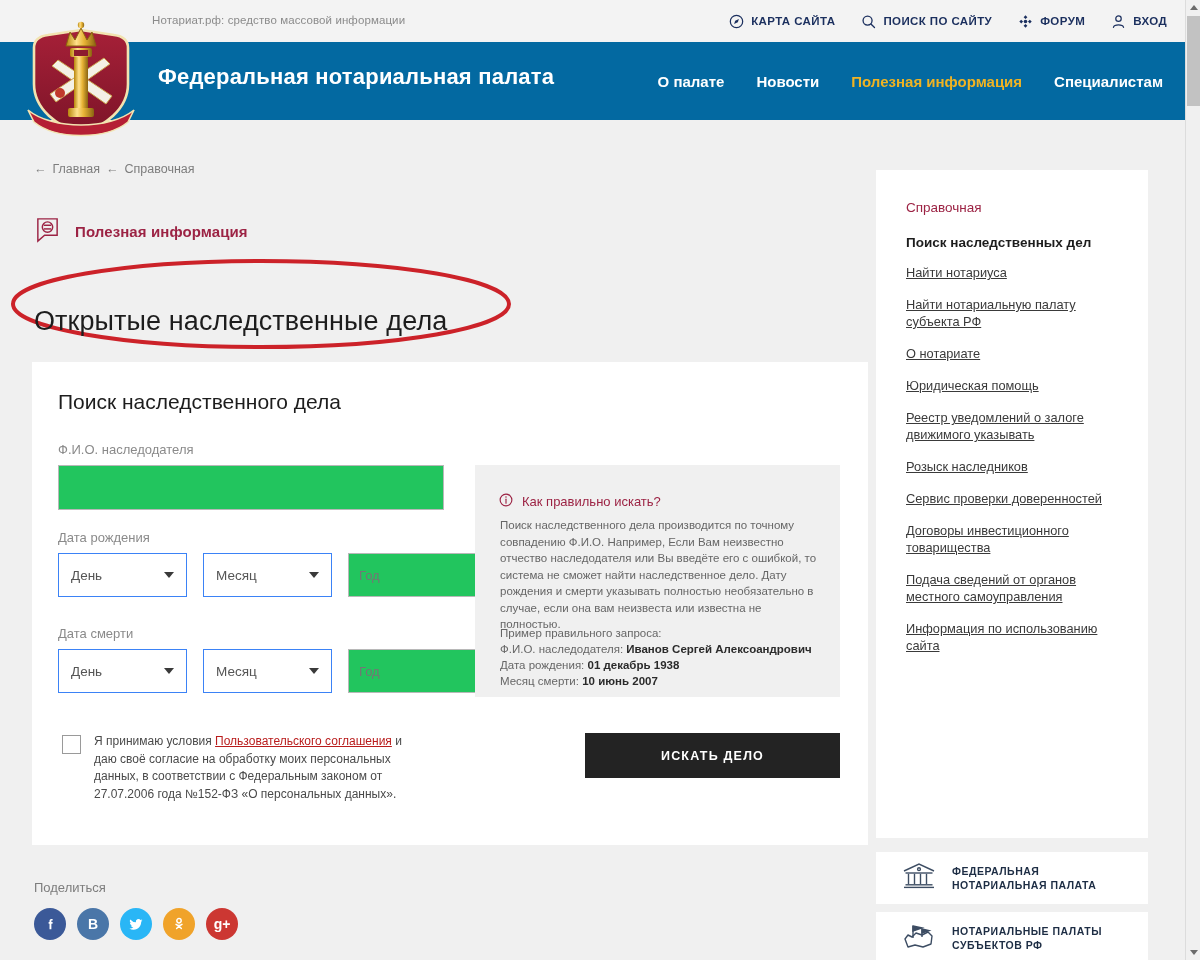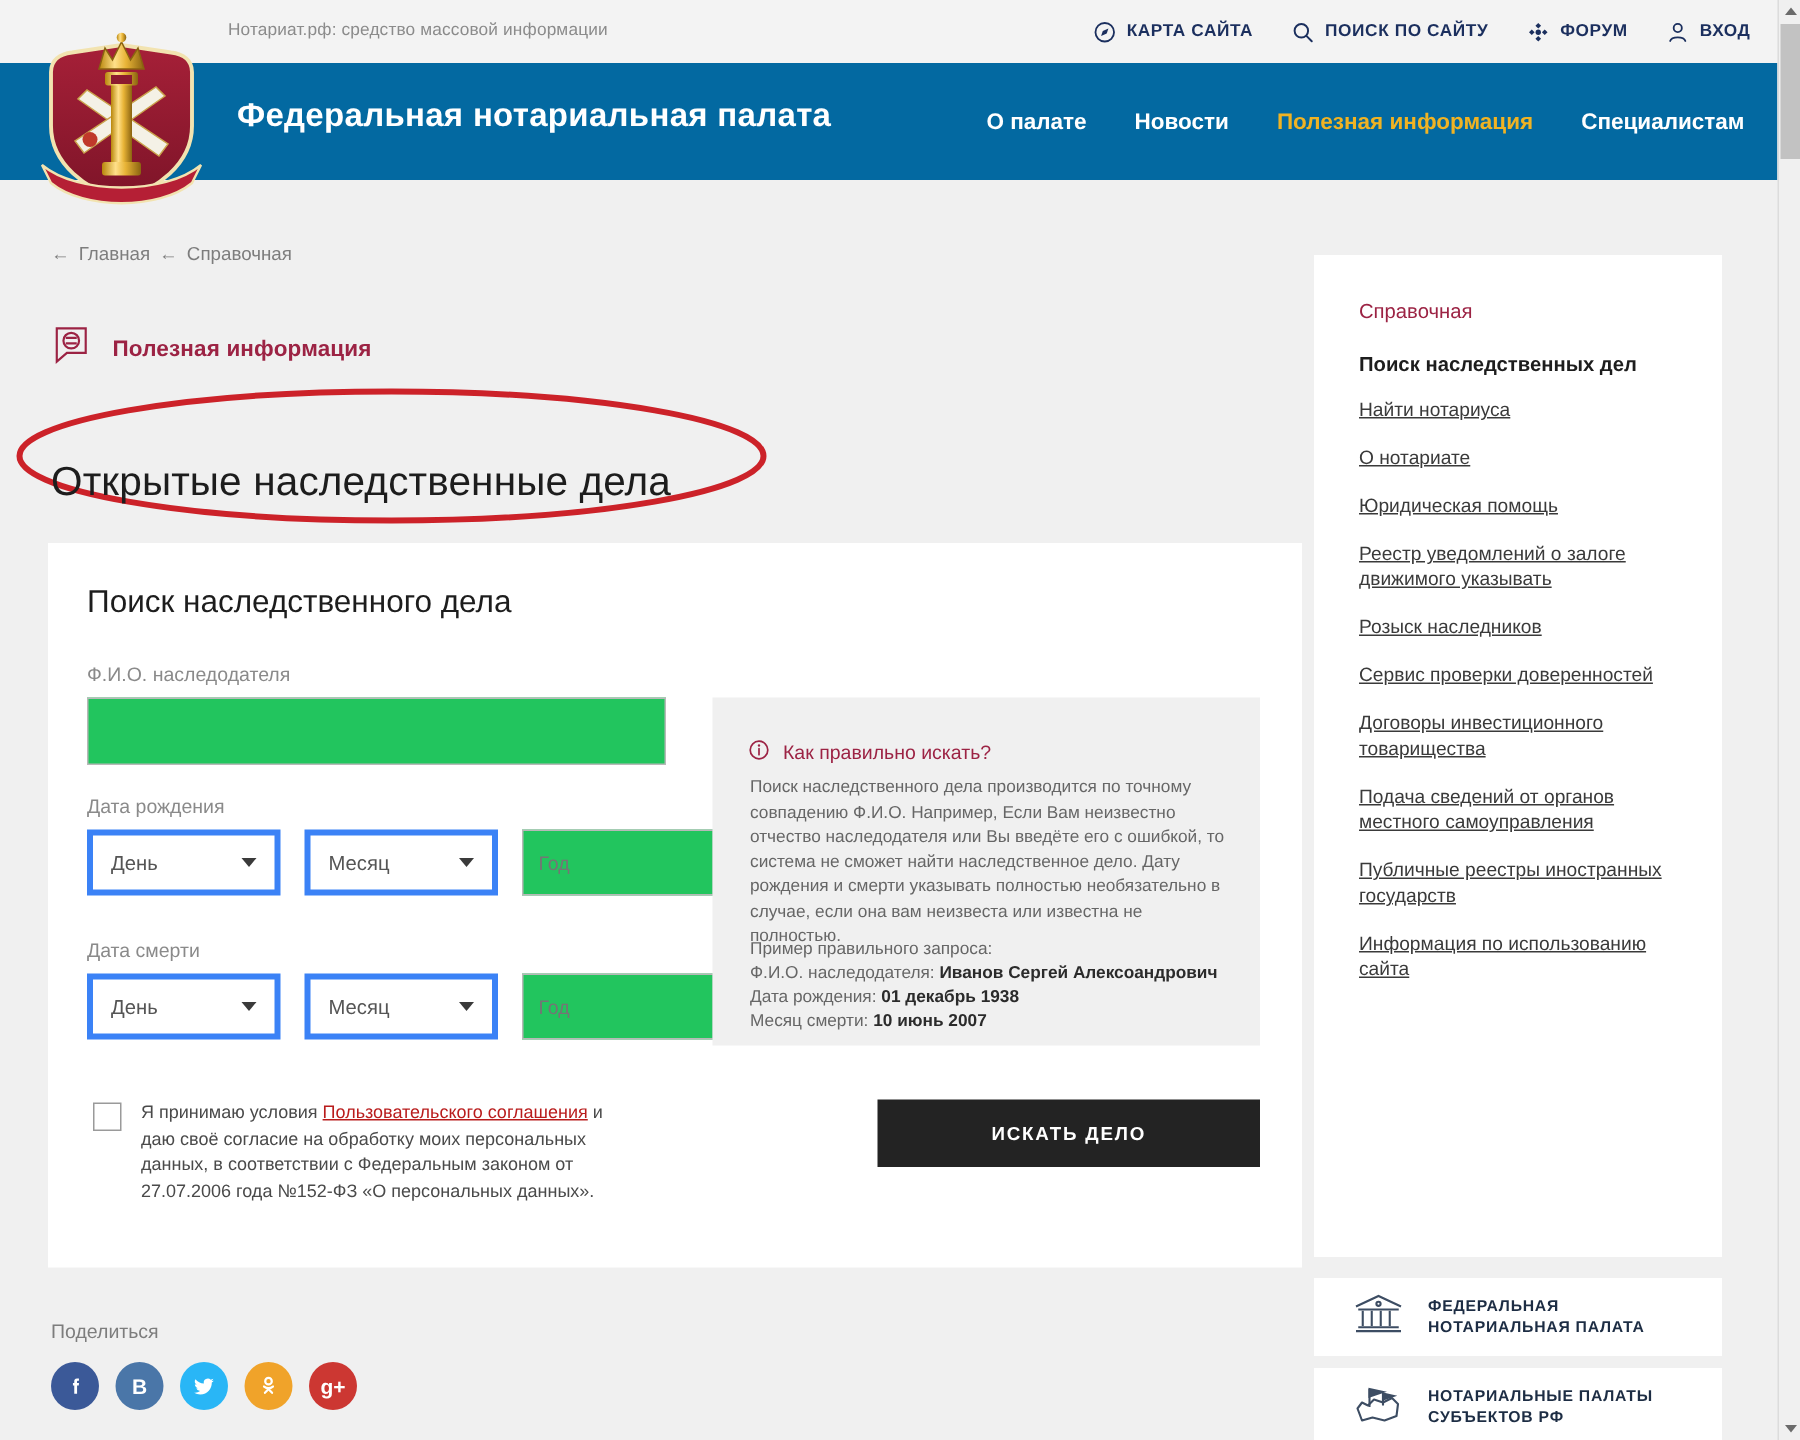--- a/index.html
+++ b/index.html
@@ -106,21 +106,21 @@
   .field-label {
     position:absolute; font-size:13px; color:#8a8a8a;
     white-space:nowrap;
   }
   .text-input {
     position:absolute; border:1px solid #b8b8b8; background:#22c55e;
     font-family:"Liberation Sans", sans-serif; font-size:13px;
     color:#333; padding:0 10px; outline:none;
   }
   .select-box {
-    position:absolute; border:4px solid #3b82f6; background:#fff;
+    position:absolute; border:1px solid #3b82f6; background:#fff;
     height:44px; display:flex; align-items:center;
     padding:0 12px; cursor:pointer;
   }
   .select-box .sel-text {
     font-size:13.5px; color:#555; flex:1; white-space:nowrap;
   }
   .caret {
     width:0; height:0;
     border-left:5px solid transparent; border-right:5px solid transparent;
     border-top:6px solid #3a3a3a;
@@ -456,28 +456,28 @@
   <div class="share-btn" style="background:#cc3732;">
     <span style="font-size:14px; font-weight:bold;">g+</span>
   </div>
 </div>
 
 <div class="sidebar">
   <div class="sb-section-title">Справочная</div>
   <div class="sb-current">Поиск наследственных дел</div>
   <div class="sb-links">
     <a class="sb-link">Найти нотариуса</a>
+    <a class="sb-link">Найти нотариальную палату субъекта РФ</a>
     <a class="sb-link">О нотариате</a>
     <a class="sb-link">Юридическая помощь</a>
     <a class="sb-link">Реестр уведомлений о залоге движимого указывать</a>
     <a class="sb-link">Розыск наследников</a>
     <a class="sb-link">Сервис проверки доверенностей</a>
     <a class="sb-link">Договоры инвестиционного товарищества</a>
     <a class="sb-link">Подача сведений от органов местного самоуправления</a>
-    <a class="sb-link">Публичные реестры иностранных государств</a>
     <a class="sb-link">Информация по использованию сайта</a>
   </div>
 </div>
 
 <div class="sb-card" style="top:852px; height:52px;">
   <span>
     <svg width="34" height="30" viewBox="0 0 34 30" fill="none" stroke="#3d4d63" stroke-width="1.4">
       <path d="M2 10 L17 3 L32 10"></path>
         <circle cx="17" cy="8.2" r="1.4"></circle>
       <line x1="3.5" y1="12" x2="30.5" y2="12"></line>

